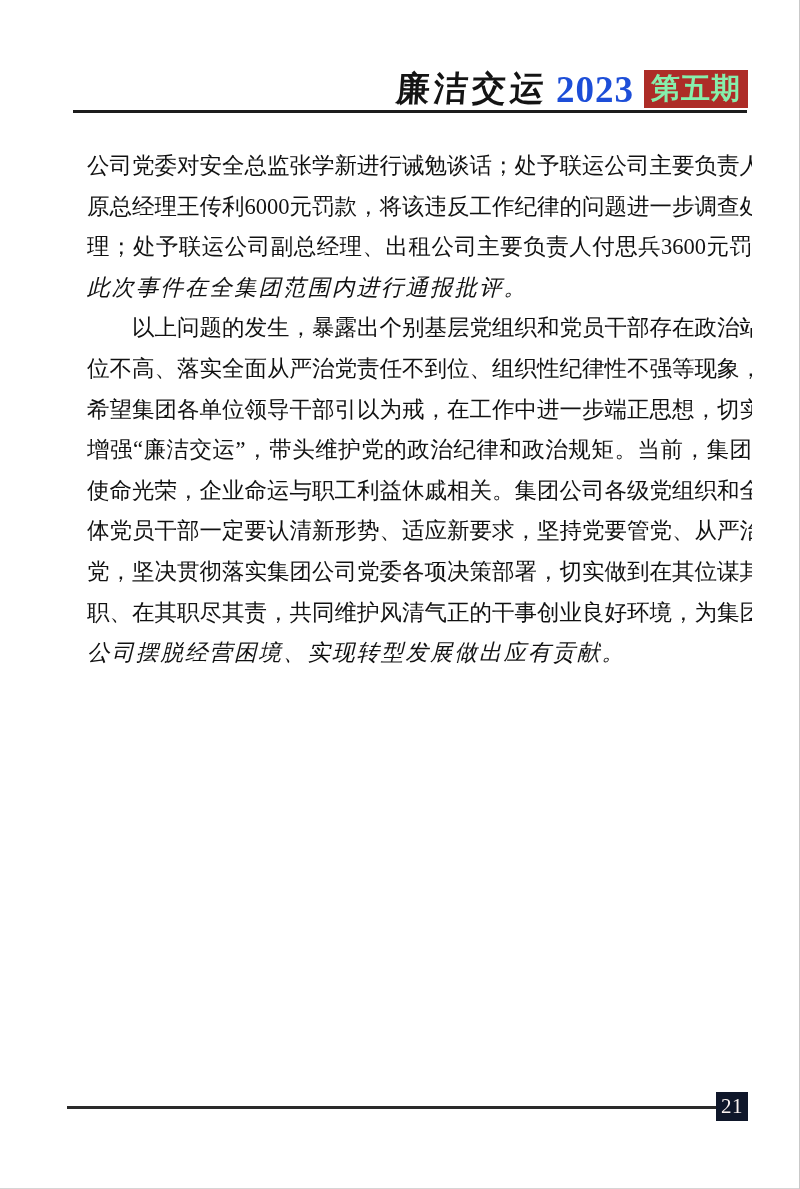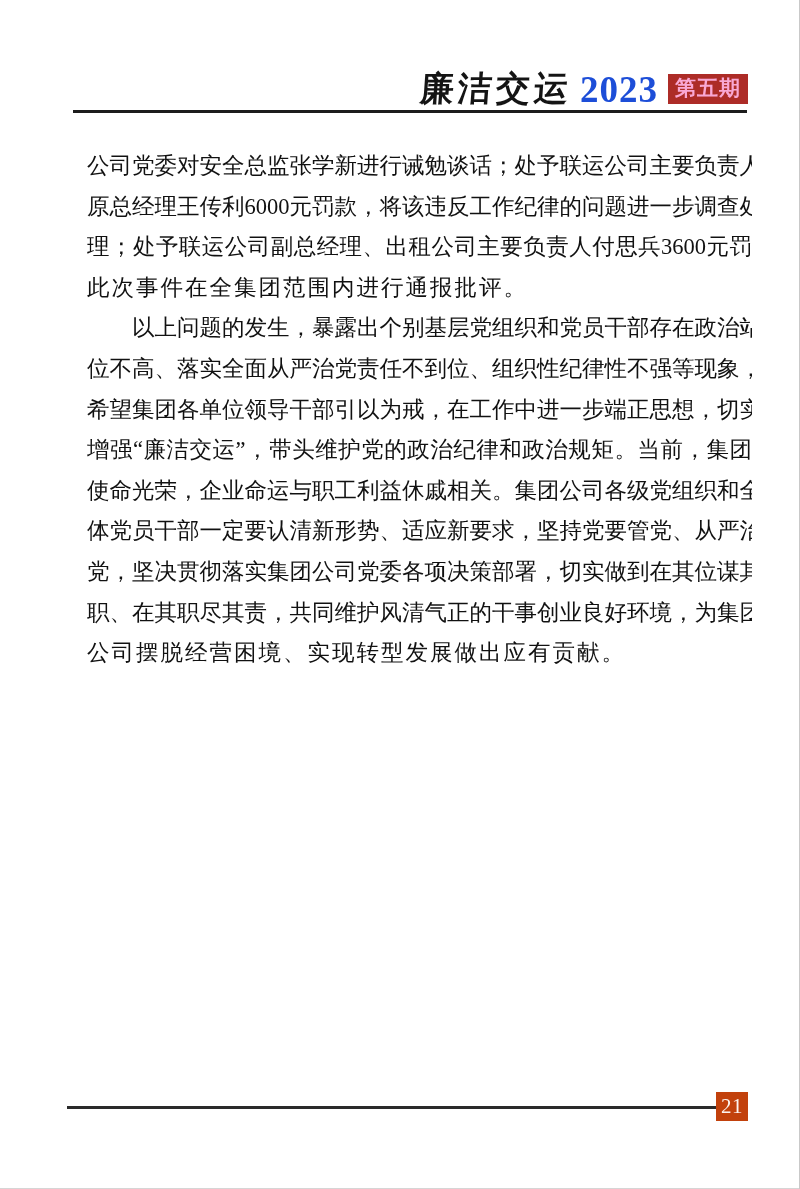--- a/index.html
+++ b/index.html
@@ -35,22 +35,22 @@
   .masthead-year {
     font-weight: 700;
     font-size: 37px;
     color: #1d4ed8;
     margin-left: -2px;
     letter-spacing: 1px;
   }
   .issue-badge {
     display: inline-block;
     background: #ad2c27;
-    color: #f9a8d4;
-    font-size: 21px;
+    color: #86efac;
+    font-size: 29px;
     font-weight: 700;
     line-height: 1;
     padding: 4px 7px 5px 7px;
     letter-spacing: 1px;
     white-space: nowrap;
   }
   .header-rule {
     position: absolute;
     top: 110px;
     left: 73px;
@@ -72,39 +72,40 @@
     height: 40.6px;
     line-height: 40.6px;
     text-align: justify;
     text-align-last: justify;
     overflow: hidden;
     white-space: nowrap;
   }
   .line.last {
     text-align-last: left;
     letter-spacing: 2px;
+    font-style: italic;
   }
   .line.indent { text-indent: 2em; }
 
   
   .footer-rule {
     position: absolute;
     top: 1106px;
     left: 67px;
     width: 650px;
     height: 2.5px;
     background: #2a2a2a;
   }
   .page-badge {
     position: absolute;
     top: 1092px;
     left: 716px;
     width: 32px;
     height: 29px;
-    background: #c2410c;
+    background: #0f172a;
     color: #fbf3f0;
     font-size: 21px;
     line-height: 29px;
     text-align: center;
     letter-spacing: 0.5px;
   }
 </style>
 </head>
 <body>
 

